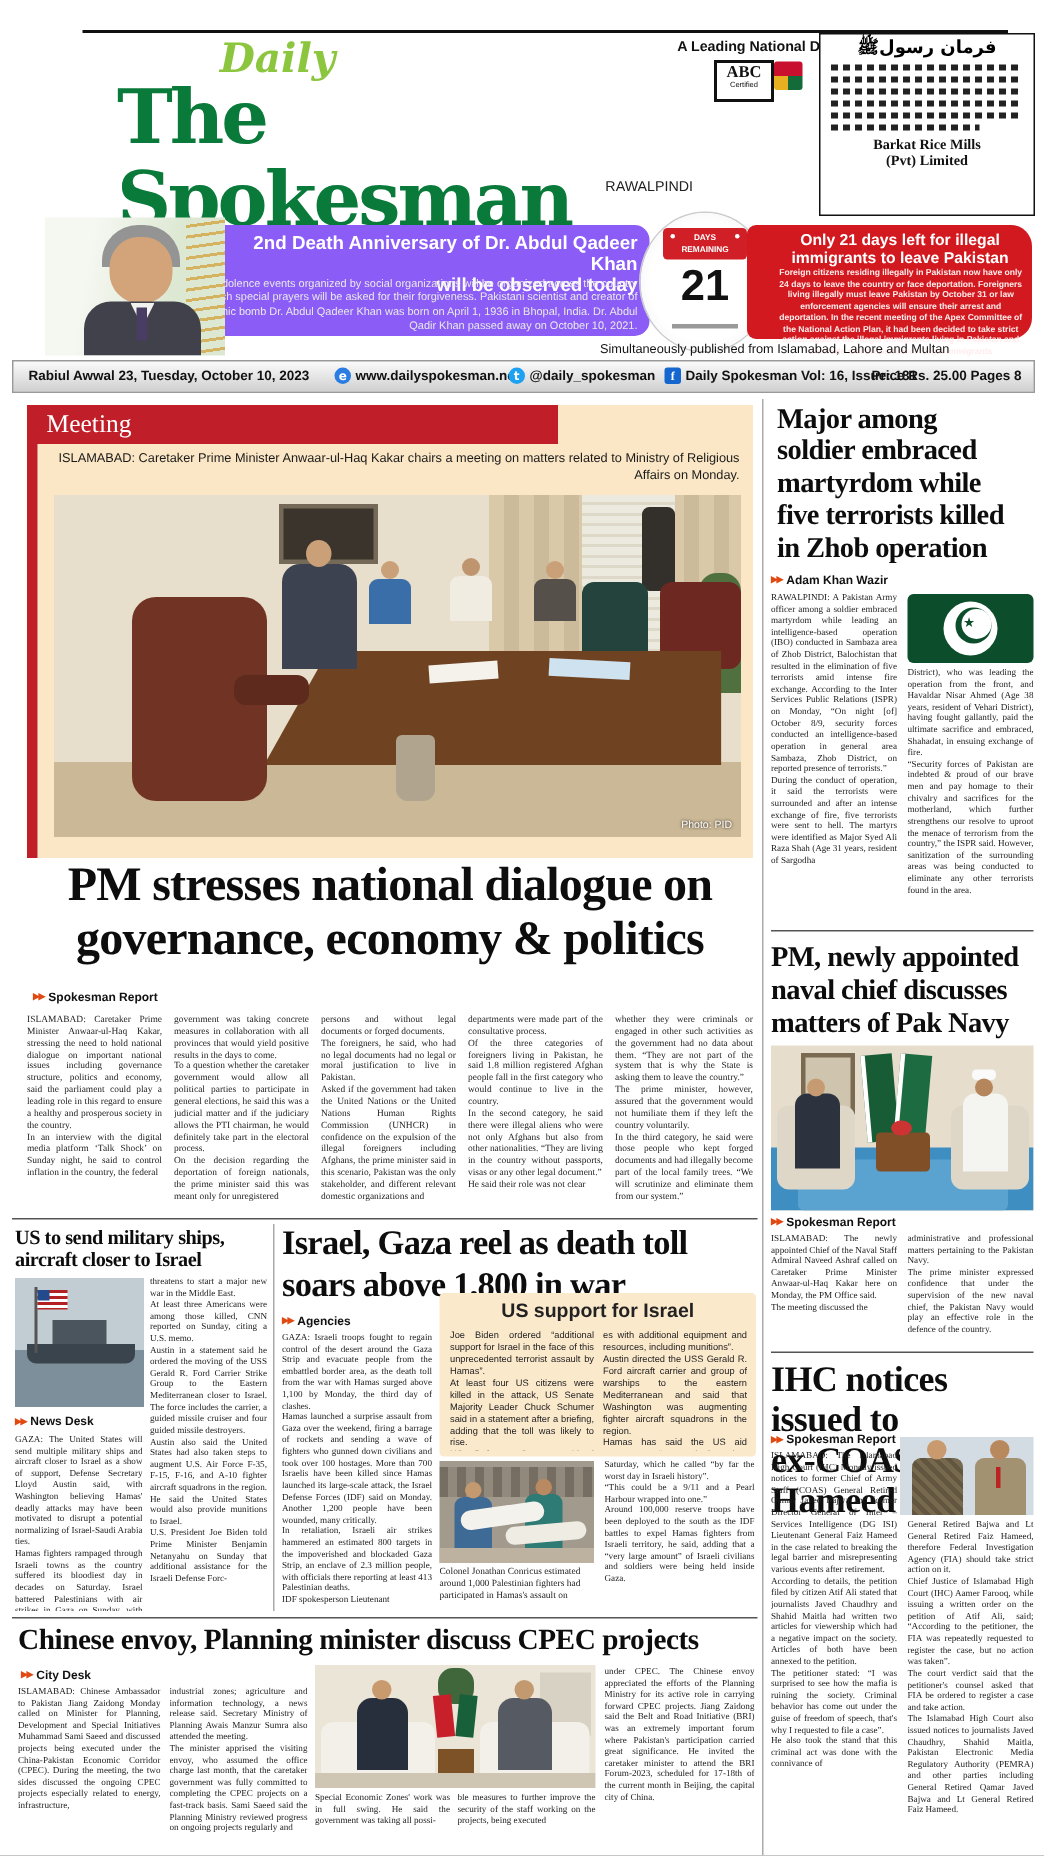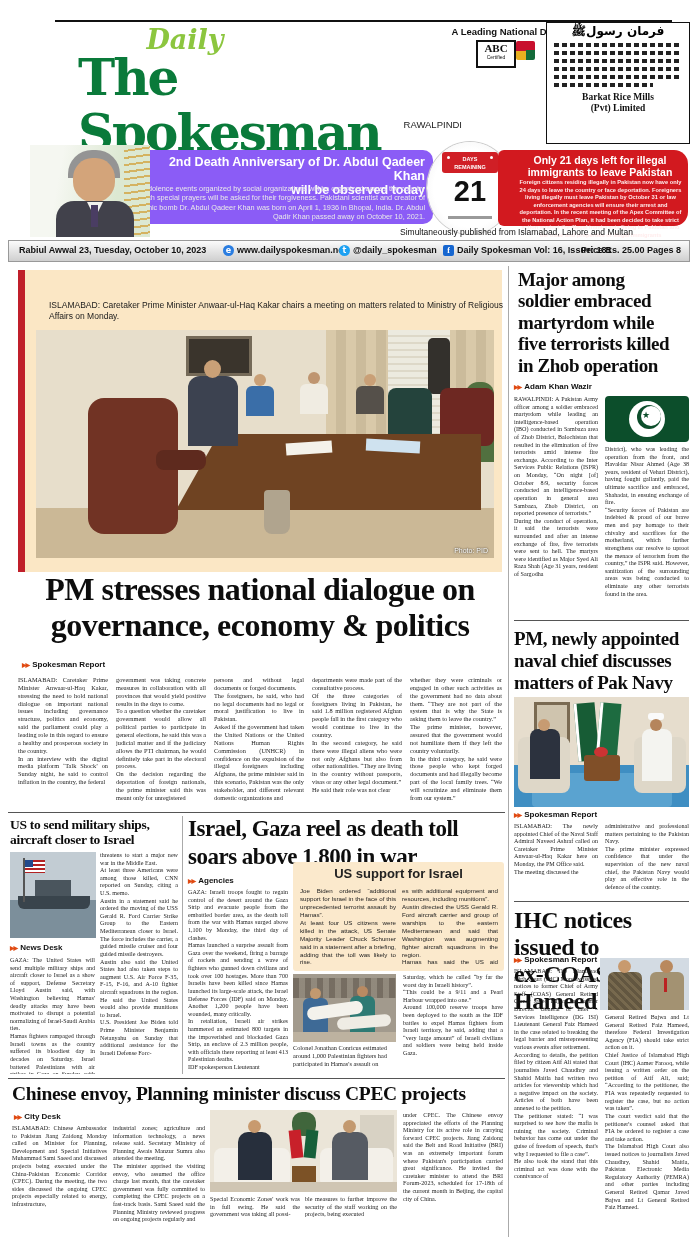--- a/index.html
+++ b/index.html
@@ -92,21 +92,24 @@
     <span class="ab" style="left:344px;top:4px;">@daily_spokesman</span>
     <span class="icn ab" style="left:434px;top:4px;background:#1666d0;border-radius:2px;font-family:'Liberation Serif',serif;">f</span>
     <span class="ab" style="left:448px;top:4px;">Daily Spokesman Vol: 16, Issue: 181</span>
     <span class="ab" style="right:8px;top:4px;">Price Rs. 25.00 Pages 8</span>
   </div>
 
   <div class="ab vrule" style="left:508px;top:266px;width:1px;height:971px;"></div>
 
   <div class="ab" style="left:25px;top:270px;width:477px;height:302px;background:#fbe7c5;"></div>
   <div class="ab" style="left:18px;top:270px;width:7px;height:302px;background:#c01f2a;"></div>
-  <div class="ab cap" style="left:49px;top:300px;width:460px;height:26px;font-size:8.5px;line-height:1.3;">ISLAMABAD: Caretaker Prime Minister Anwaar-ul-Haq Kakar chairs a meeting on matters related to Ministry of Religious Affairs on Monday.</div>
+  <div class="ab" style="left:18px;top:270px;width:354px;height:26px;background:#c01f2a;">
+    <span style="position:absolute;left:13px;top:3px;font:17px 'Liberation Serif',serif;color:#fff;">Meeting</span>
+  </div>
+  <div class="ab cap" style="left:33px;top:300px;width:460px;height:26px;font-size:8.5px;line-height:1.3;text-align:right;">ISLAMABAD: Caretaker Prime Minister Anwaar-ul-Haq Kakar chairs a meeting on matters related to Ministry of Religious Affairs on Monday.</div>
   <div class="ab photo" style="left:36px;top:330px;width:458px;height:228px;background:#e7decb;">
     <div class="shape" style="left:290px;top:0;width:168px;height:128px;background:repeating-linear-gradient(90deg,#d9c9a9 0 10px,#cbbb9b 10px 20px);"></div>
     <div class="shape" style="left:352px;top:0;width:62px;height:108px;background:repeating-linear-gradient(#eceadf 0 5px,#ddd8c8 5px 7px);"></div>
     <div class="shape" style="left:150px;top:6px;width:60px;height:34px;background:#3a342c;border:3px solid #756a58;"></div>
     <div class="shape" style="left:430px;top:52px;width:28px;height:80px;background:#51703f;border-radius:12px 12px 0 0;"></div>
     <div class="shape" style="left:218px;top:44px;width:12px;height:12px;border-radius:50%;background:#c9a077;"></div>
     <div class="shape" style="left:210px;top:56px;width:28px;height:30px;background:#3a6ea8;border-radius:6px 6px 0 0;"></div>
     <div class="shape" style="left:272px;top:42px;width:12px;height:12px;border-radius:50%;background:#bf9570;"></div>
     <div class="shape" style="left:264px;top:54px;width:28px;height:30px;background:#f0ece2;border-radius:6px 6px 0 0;"></div>
     <div class="shape" style="left:328px;top:44px;width:12px;height:12px;border-radius:50%;background:#c9a077;"></div>

